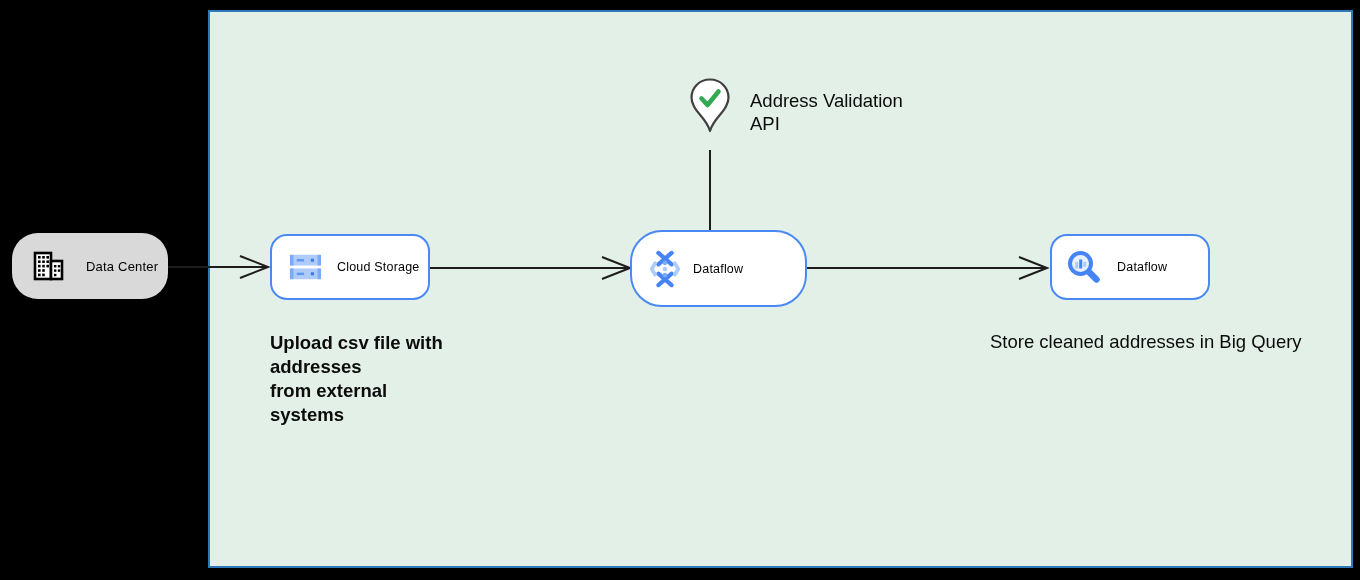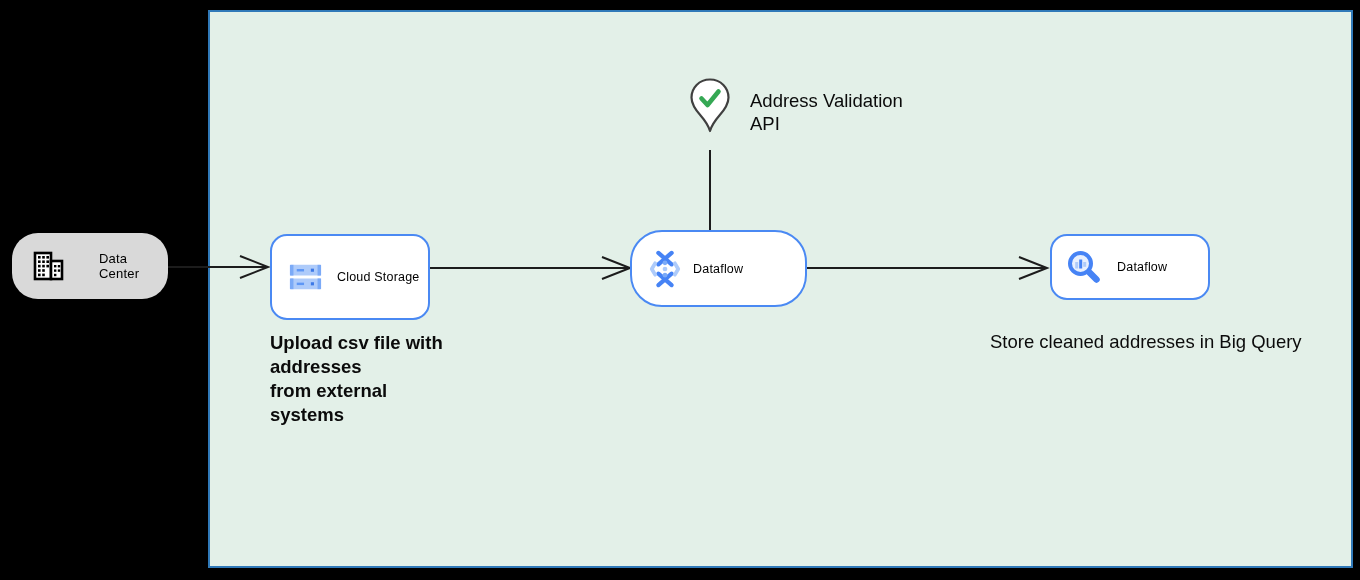--- a/index.html
+++ b/index.html
@@ -36,26 +36,26 @@
     box-sizing: border-box;
   }
   .node .icon { flex: 0 0 auto; display: block; }
   .node .label {
     font-size: 12.5px; color: #000000; letter-spacing: 0.2px;
   }
 
   #node-data-center {
     left: 12px; top: 233px; width: 156px; height: 66px;
     background: #d9d9d9; border: none; border-radius: 26px;
-    padding-left: 19px; gap: 34px; z-index: 2;
+    padding-left: 19px; gap: 21px; z-index: 2;
   }
   #node-data-center .label { font-size: 13px; }
 
   #node-cloud-storage {
-    left: 270px; top: 234px; width: 160px; height: 86px;
+    left: 270px; top: 234px; width: 160px; height: 66px;
     padding-left: 16px; gap: 14px;
   }
   #node-dataflow {
     left: 630px; top: 230px; width: 177px; height: 77px;
     padding-left: 16px; gap: 11px; border-radius: 32px;
   }
   #node-bigquery {
     left: 1050px; top: 234px; width: 160px; height: 66px;
     padding-left: 14px; gap: 15px;
   }

